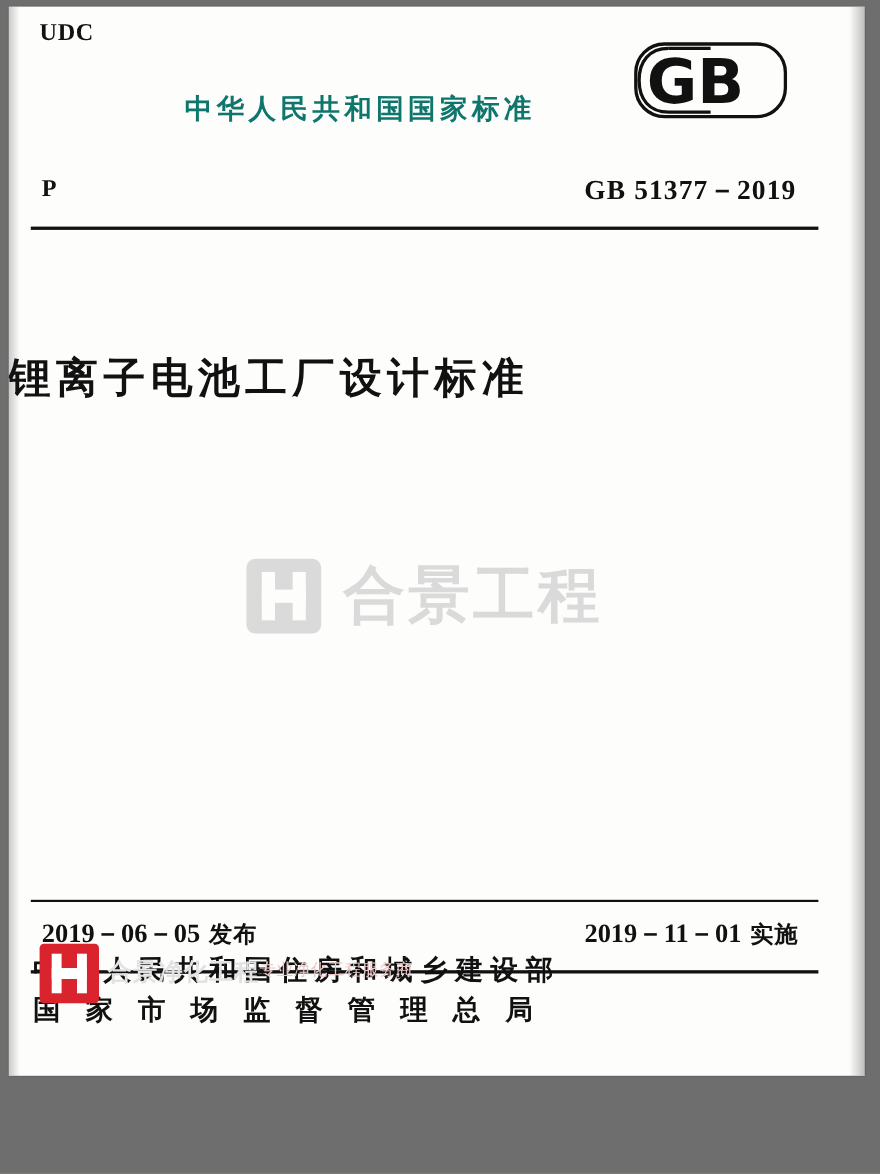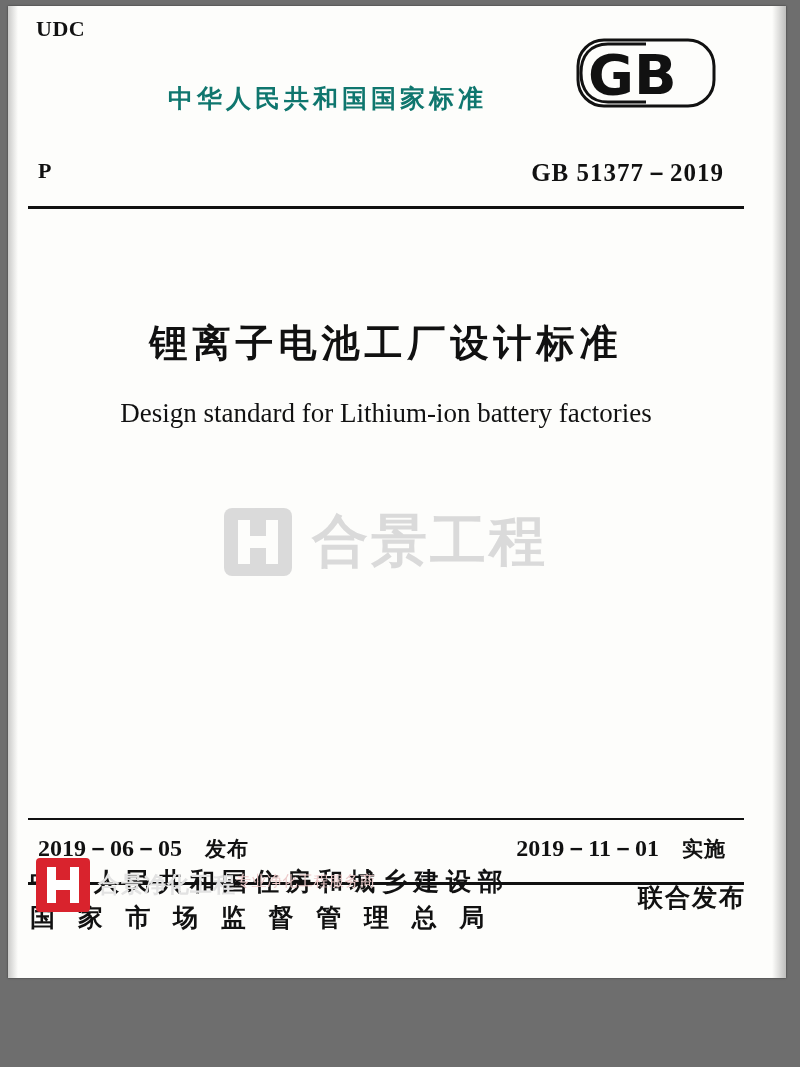--- a/index.html
+++ b/index.html
@@ -92,21 +92,20 @@
     top: 200px;
     height: 3px;
     background: #111;
   }
 
   
   .title-cn {
     position: absolute;
     left: 0; right: 22px;
     top: 312px;
-    text-align: center;
     font-family: "DejaVu Sans", sans-serif;
     font-weight: bold;
     font-size: 38px;
     letter-spacing: 5px;
     color: #111;
   }
   .title-en {
     position: absolute;
     left: 0; right: 22px;
     top: 392px;
@@ -182,21 +181,21 @@
     justify-content: space-between;
     font-family: "Liberation Serif", serif;
     font-weight: bold;
     font-size: 24px;
     color: #111;
   }
   .date-item { white-space: nowrap; }
   .date-item .word {
     font-family: "DejaVu Sans", sans-serif;
     font-size: 21px;
-    margin-left: 23px;
+    margin-left: 8px;
     letter-spacing: 1px;
   }
   .rule-dates-bottom {
     position: absolute;
     left: 20px;
     right: 42px;
     top: 876px;
     height: 3px;
     background: #111;
   }
@@ -310,21 +309,20 @@
       <rect x="2" y="4" width="136" height="66" rx="26" ry="26" fill="none" stroke="#111" stroke-width="3"></rect>
     </svg>
   </div>
 
   <div class="p-letter">P</div>
   <div class="std-code">GB 51377－2019</div>
 
   <div class="rule-top"></div>
 
   <div class="title-cn">锂离子电池工厂设计标准</div>
-  <div class="title-en">Design standard for Lithium-ion battery factories</div>
 
   <div class="watermark">
     <div class="wm-mark">
       <div class="wm-bar"></div>
     </div>
     <div class="wm-text">合景工程</div>
   </div>
 
   <div class="rule-dates-top"></div>
 
@@ -337,21 +335,20 @@
     </div>
   </div>
 
   <div class="rule-dates-bottom"></div>
 
   <div class="issuers">
     <div class="issuer-lines">
       <div>中华人民共和国住房和城乡建设部</div>
       <div>国 家 市 场 监 督 管 理 总 局</div>
     </div>
-    <div class="joint">联合发布</div>
   </div>
 
   <div class="red-wm">
     <div class="red-wm-mark">
       <div class="red-wm-bar"></div>
     </div>
     <div class="red-wm-text">
       <div class="red-wm-t1">合景净化工程</div>
       <div class="red-wm-t2">专业净化工程服务商</div>
     </div>

